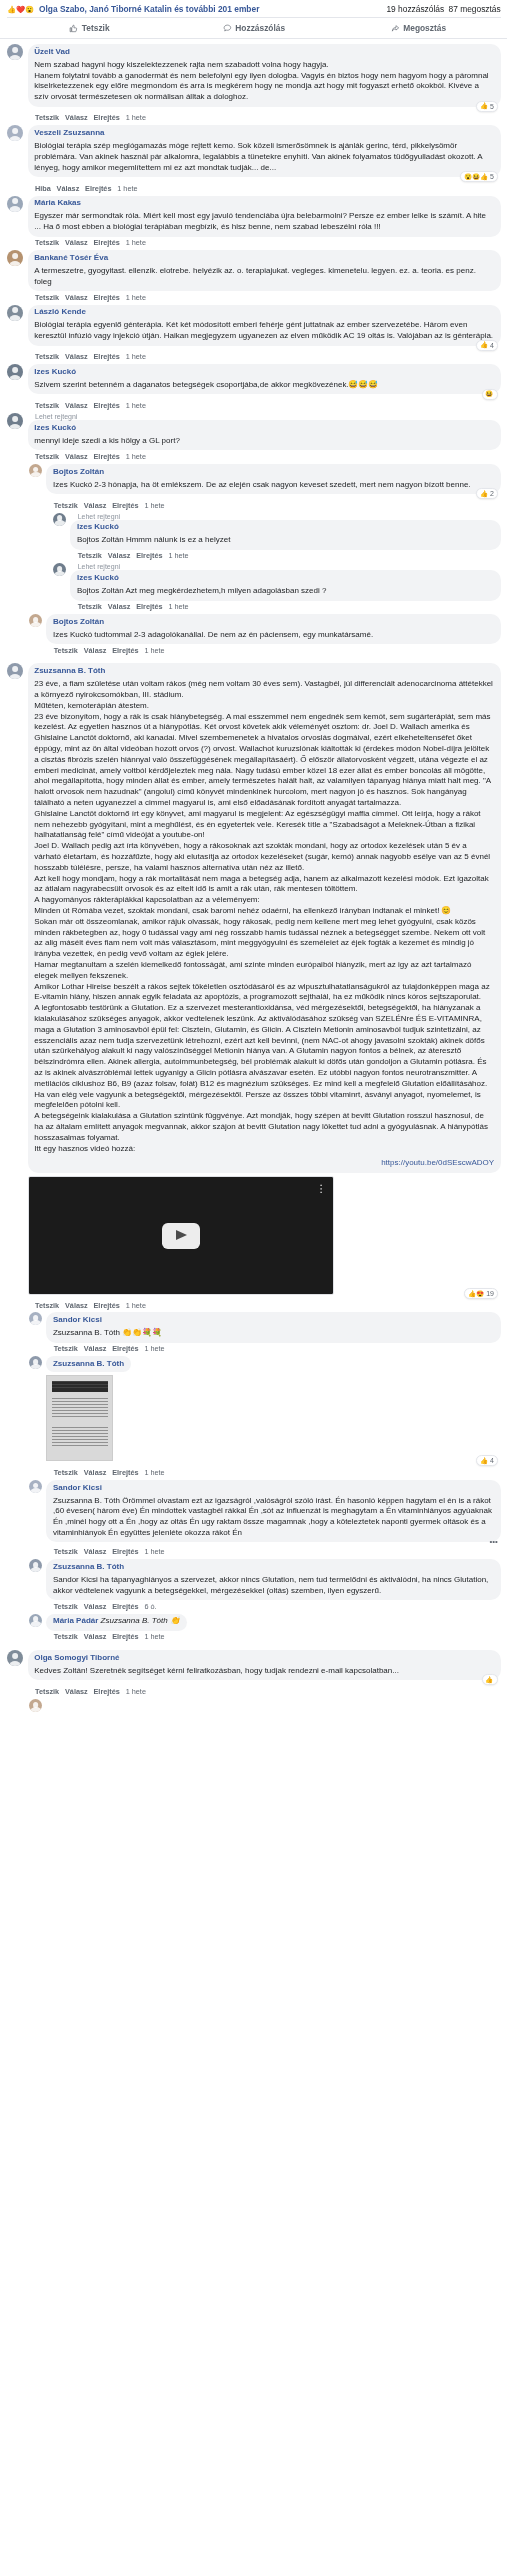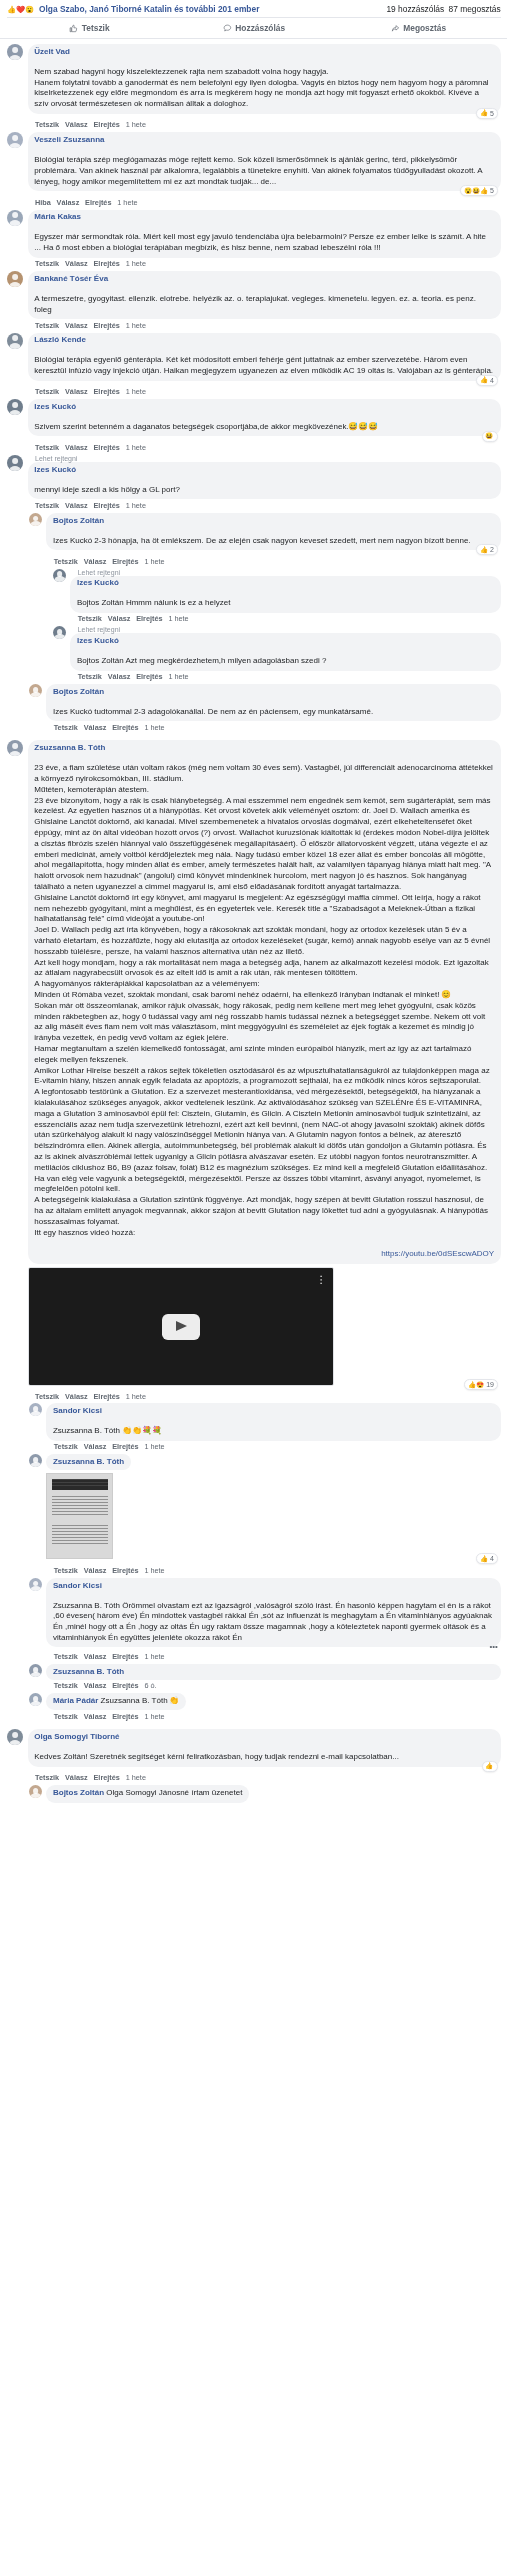--- a/index.html
+++ b/index.html
@@ -76,23 +76,23 @@
     max-width: 100%;
   }
   .bubble.full { display: block; }
   .cname {
     color: #385898; font-weight: bold; font-size: 8px;
     text-decoration: none; display: inline; margin-top: 36px;
   }
   .ctext {
     font-size: 8px; line-height: 1.35; color: #1c1e21;
     white-space: pre-wrap; word-wrap: break-word; display: block;
-    margin-top: 11px;
-  }
-  .ctext.inline { display: inline; margin-top: 12px; }
+    margin-top: 4px;
+  }
+  .ctext.inline { display: inline; margin-top: 12px; font-style: italic; }
   .cmeta {
     display: flex; gap: 5.8px; align-items: center;
     font-size: 7.3px; color: #606770; padding: 1.5px 0 0 7.3px;
   }
   .cmeta .lnk { font-weight: bold; color: #606770; }
   .sub-note { font-size: 7px; color: #8d949e; padding-left: 7.3px; }
 
   
   .reactions {
     display: inline-flex; align-items: center; gap: 1.5px;
@@ -505,20 +505,21 @@
           <span>1 hete</span>
         </div>
       </div>
     </div>
 
     <div class="c indent1">
       <div class="avatar small a1"></div>
       <div class="cbody">
         <div class="bubble full">
           <span class="cname">Zsuzsanna B. Tóth</span>
+          <span class="ctext">Sandor Kicsi ha tápanyaghiányos a szervezet, akkor nincs Glutation, nem tud termelődni és aktiválódni, ha nincs Glutation, akkor védtelenek vagyunk a betegségekkel, mérgezésekkel (oltás) szemben, ilyen egyszerű.</span>
         </div>
         <div class="cmeta">
           <span class="lnk">Tetszik</span>
           <span class="lnk">Válasz</span>
           <span class="lnk">Elrejtés</span>
           <span>6 ó.</span>
         </div>
       </div>
     </div>
 
@@ -556,23 +557,17 @@
           <span class="lnk">Tetszik</span>
           <span class="lnk">Válasz</span>
           <span class="lnk">Elrejtés</span>
           <span>1 hete</span>
         </div>
       </div>
     </div>
 
     <div class="c indent1">
       <div class="avatar small a7"></div>
-      <div class="cbody">
-        <div class="bubble">
-          <span class="cname">Bojtos Zoltán</span>
-          <span class="ctext inline">Olga Somogyi Jánosné írtam üzenetet</span>
-        </div>
-      </div>
     </div>
 
   </div>
 </div>
 
 
 </body></html>

